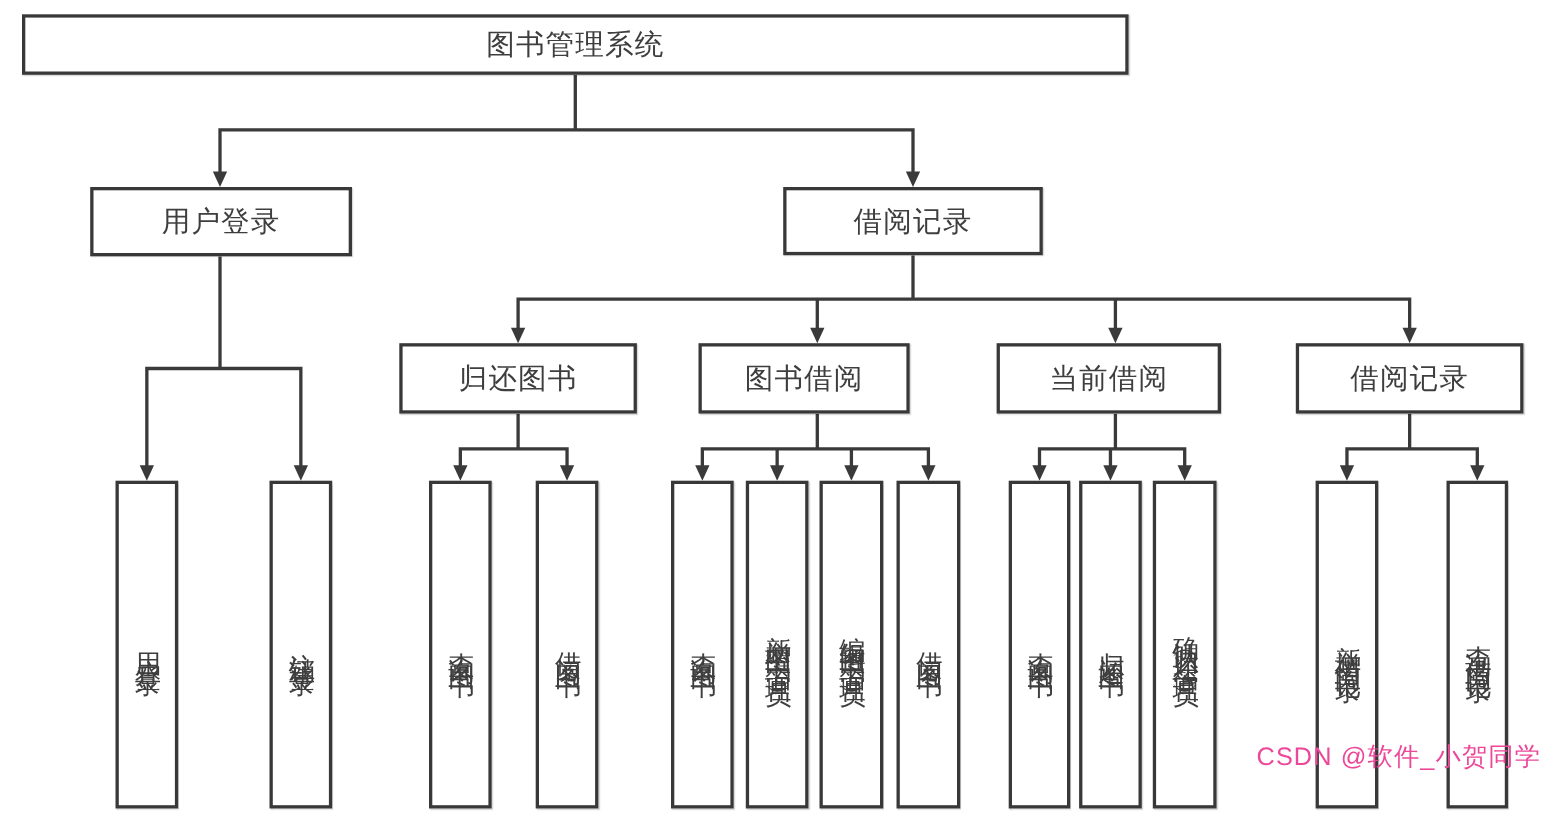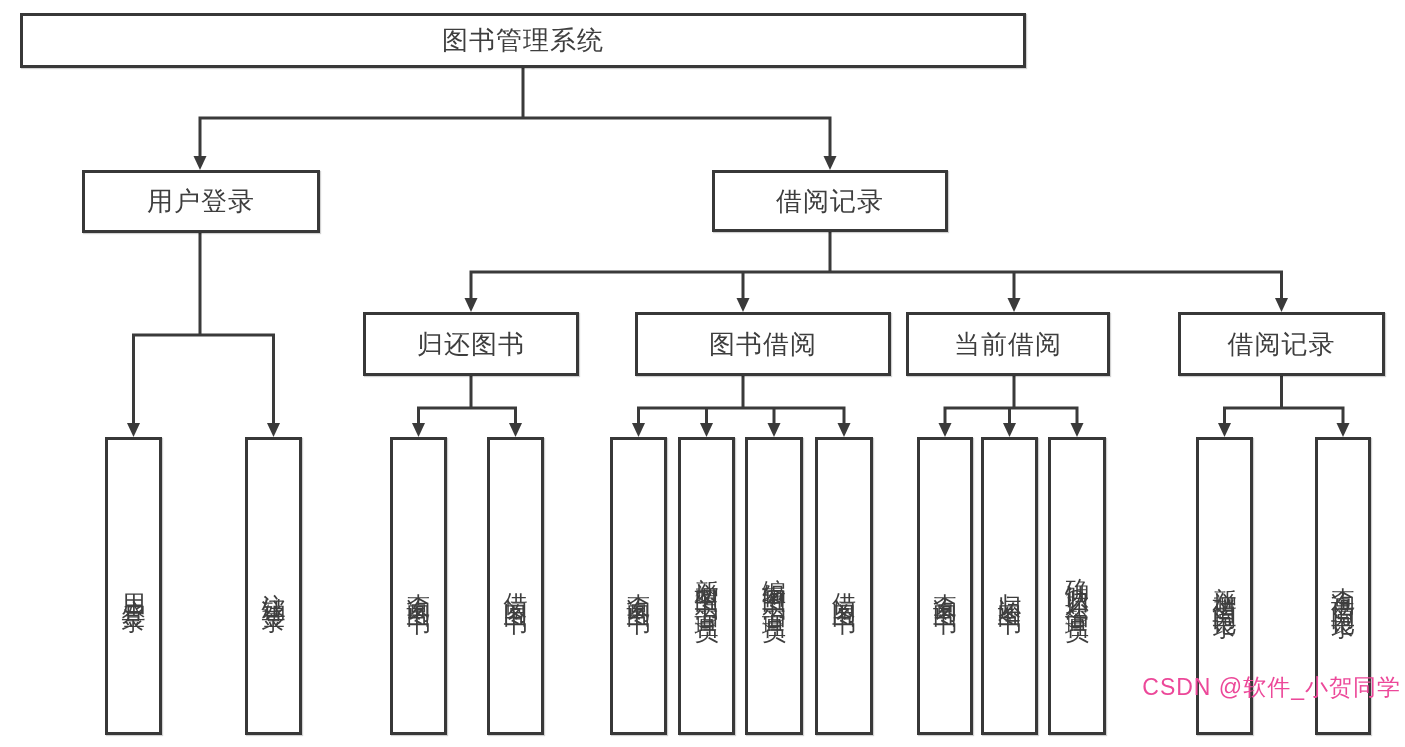--- a/index.html
+++ b/index.html
@@ -96,21 +96,21 @@
   <div class="node" style="left:82px;top:170px;width:238px;height:63px;">
     <span class="hlabel">用户登录</span>
   </div>
   <div class="node" style="left:712px;top:170px;width:236px;height:62px;">
     <span class="hlabel">借阅记录</span>
   </div>
 
   <div class="node" style="left:363px;top:312px;width:216px;height:64px;">
     <span class="hlabel">归还图书</span>
   </div>
-  <div class="node" style="left:635px;top:312px;width:256px;height:64px;">
+  <div class="node" style="left:635px;top:312px;width:192px;height:64px;">
     <span class="hlabel">图书借阅</span>
   </div>
   <div class="node" style="left:906px;top:312px;width:204px;height:64px;">
     <span class="hlabel">当前借阅</span>
   </div>
   <div class="node" style="left:1178px;top:312px;width:207px;height:64px;">
     <span class="hlabel">借阅记录</span>
   </div>
 
   <div class="node" style="left:105px;top:437px;width:57px;height:298px;">

